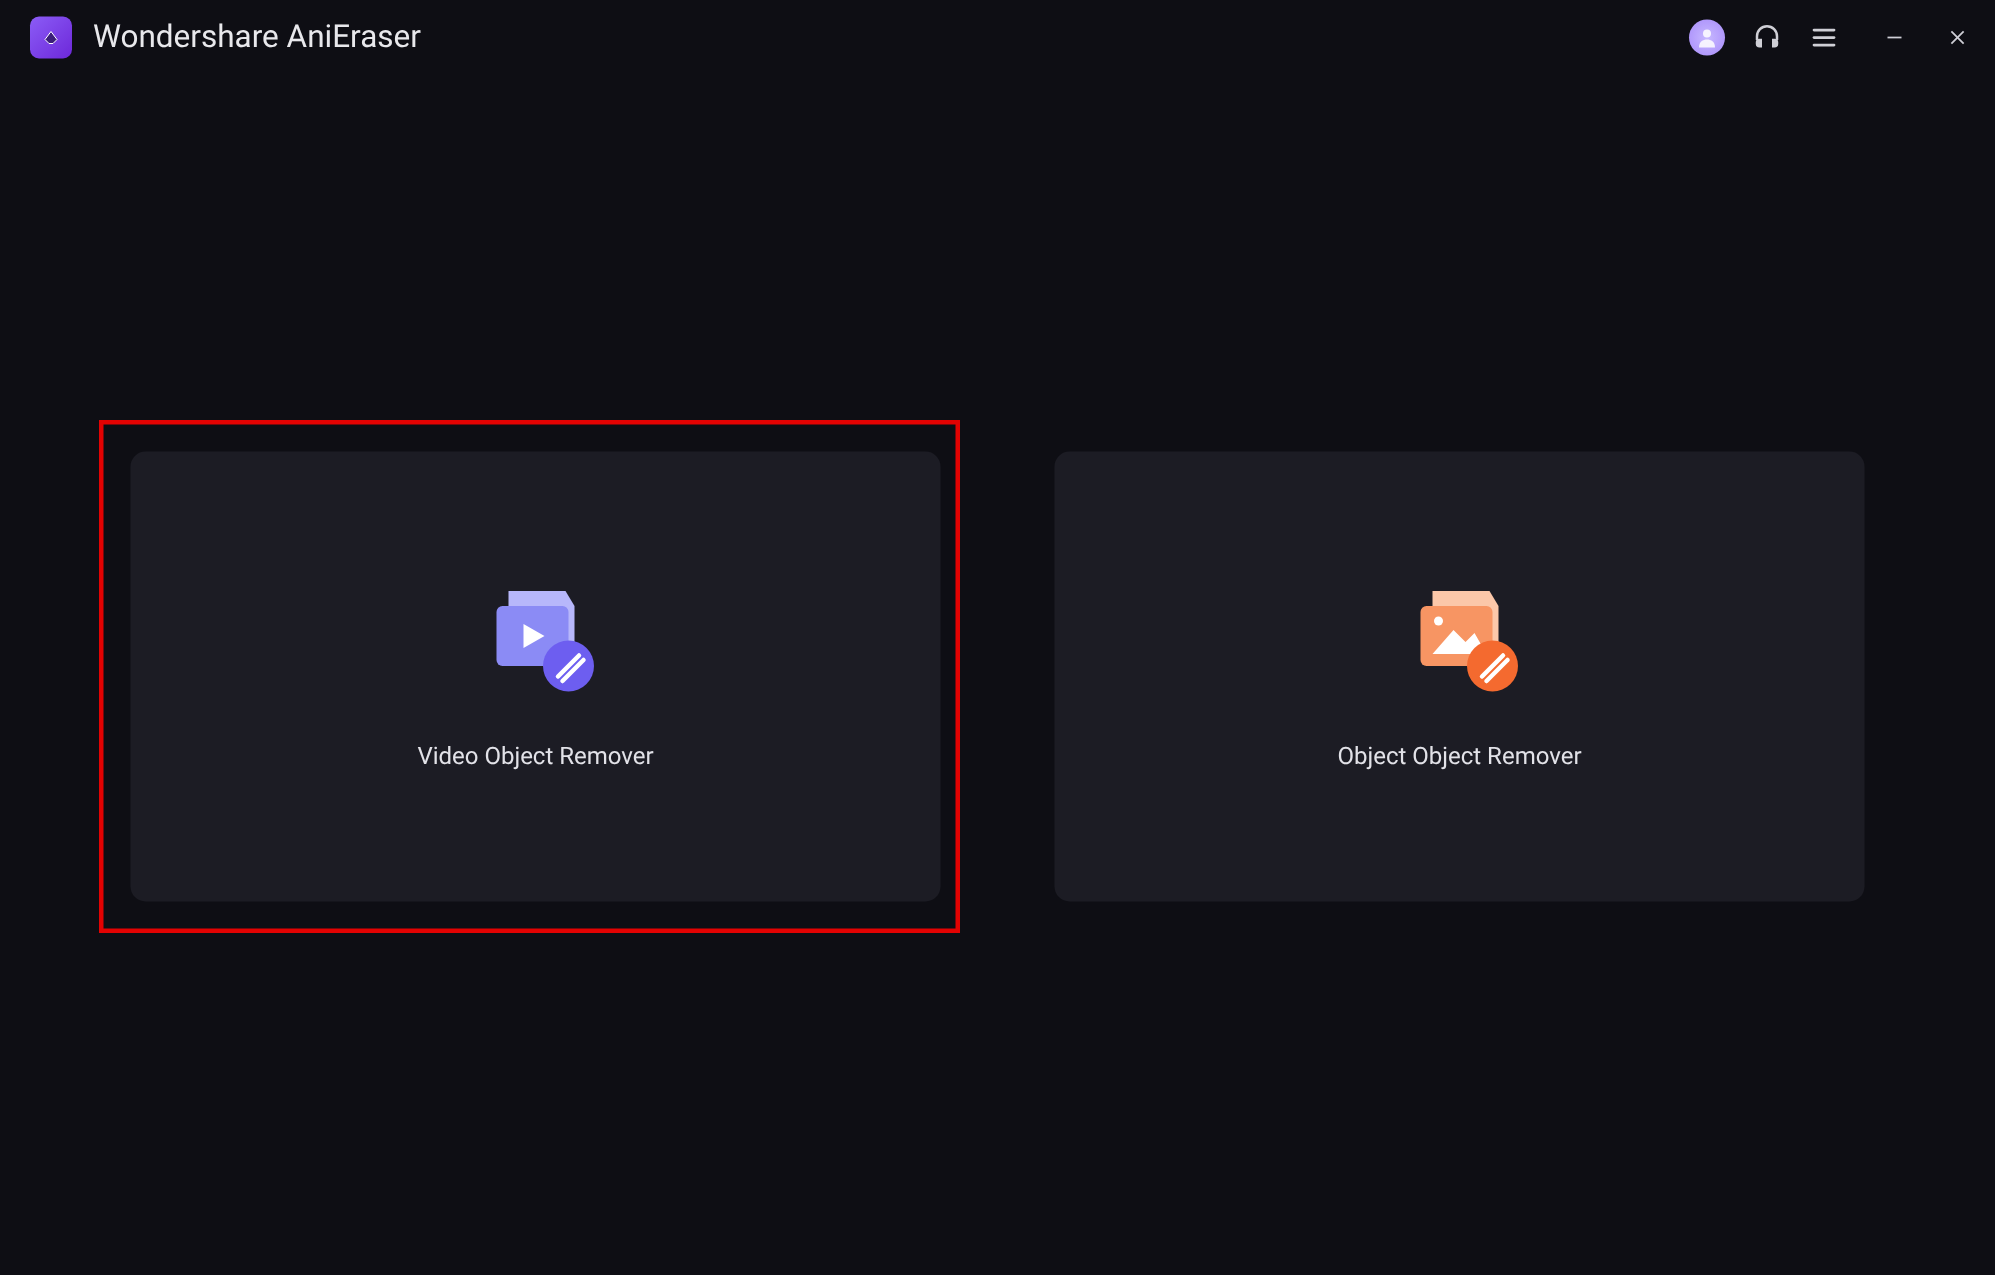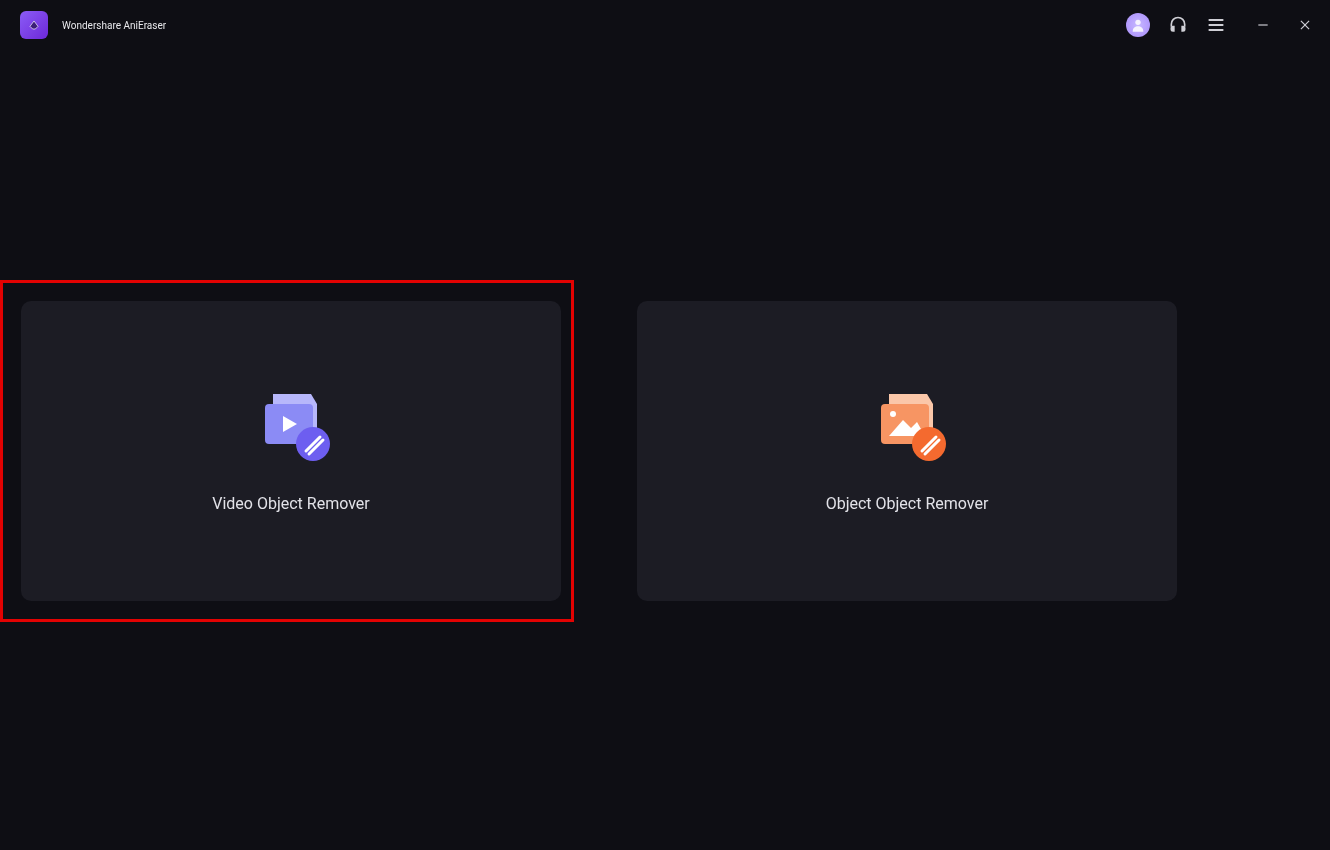--- a/index.html
+++ b/index.html
@@ -36,21 +36,21 @@
       display: flex;
       align-items: center;
       justify-content: center;
       position: relative;
     }
     .app-logo svg {
       width: 16px;
       height: 16px;
     }
     .app-title {
-      font-size: 10px;
+      font-size: 21px;
       font-weight: 400;
       color: #e8e8ec;
     }
     .titlebar-right {
       display: flex;
       align-items: center;
       gap: 18px;
     }
     .avatar {
       width: 24px;
@@ -82,20 +82,21 @@
       display: flex;
       align-items: center;
       justify-content: center;
       cursor: pointer;
       color: #cfcfd6;
     }
     .main-content {
       width: 100%;
       padding-top: 230px;
       display: flex;
+      justify-content: center;
       gap: 50px;
     }
     .highlight-wrap {
       border: 3px solid #e30202;
       padding: 18px 10px 18px 18px;
     }
     .card {
       width: 540px;
       height: 300px;
       background: #1c1c24;

